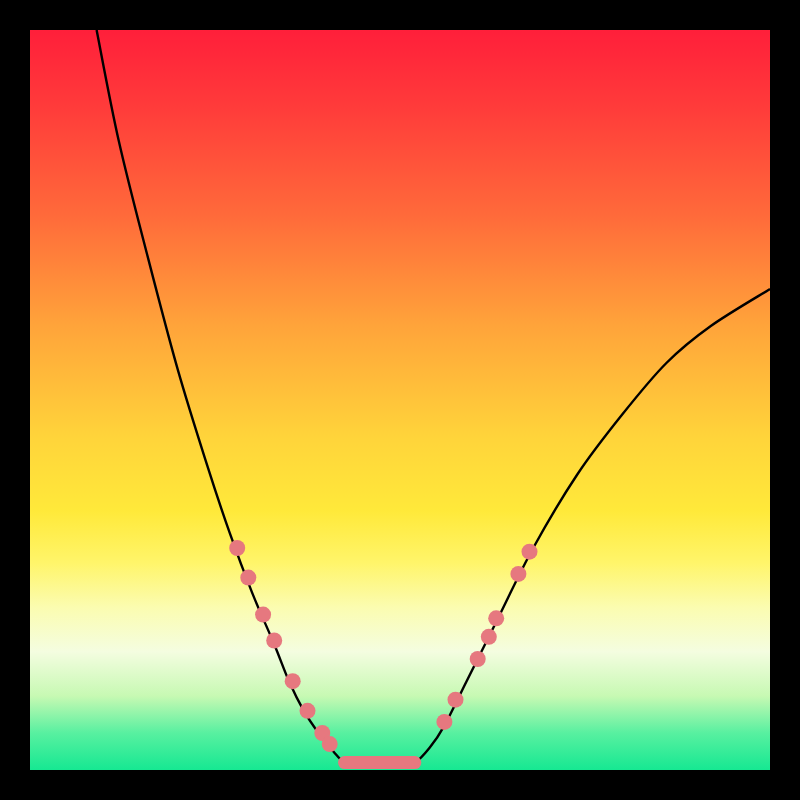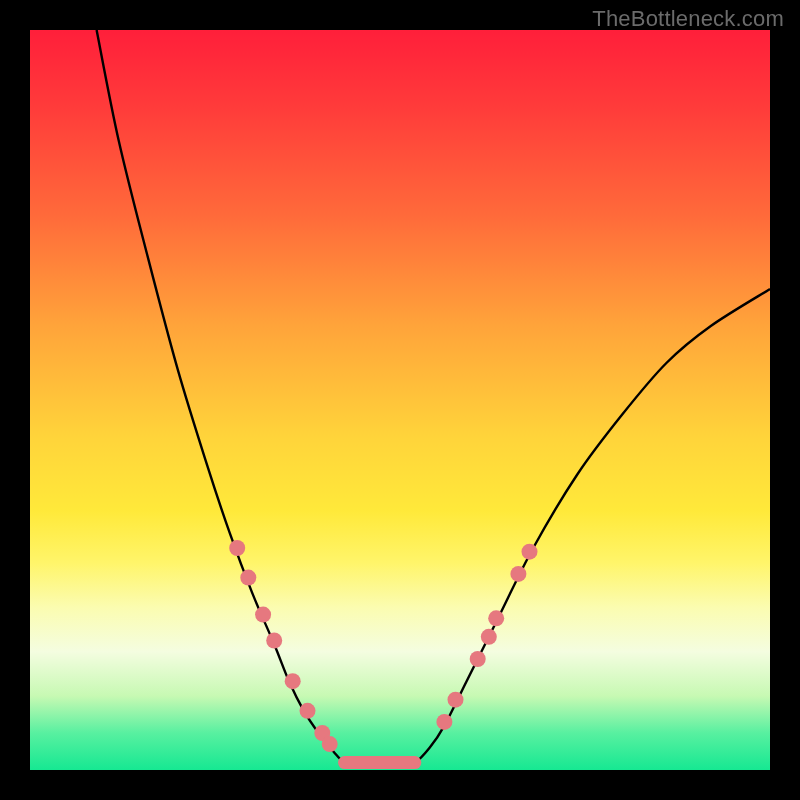--- a/index.html
+++ b/index.html
@@ -92,14 +92,13 @@
           <circle class="dot" r="8" cx="414.40000000000003" cy="691.9"></circle>
           <circle class="dot" r="8" cx="425.49999999999994" cy="669.7"></circle>
           <circle class="dot" r="8" cx="447.7" cy="629"></circle>
           <circle class="dot" r="8" cx="458.8" cy="606.8"></circle>
           <circle class="dot" r="8" cx="466.2" cy="588.3"></circle>
           <circle class="dot" r="8" cx="488.40000000000003" cy="543.9"></circle>
           <circle class="dot" r="8" cx="499.50000000000006" cy="521.7"></circle>
         </g>
     </svg>
   </div>
-  <div class="watermark">TheBottleneck.com</div>
 </div>
 
 </body></html>

